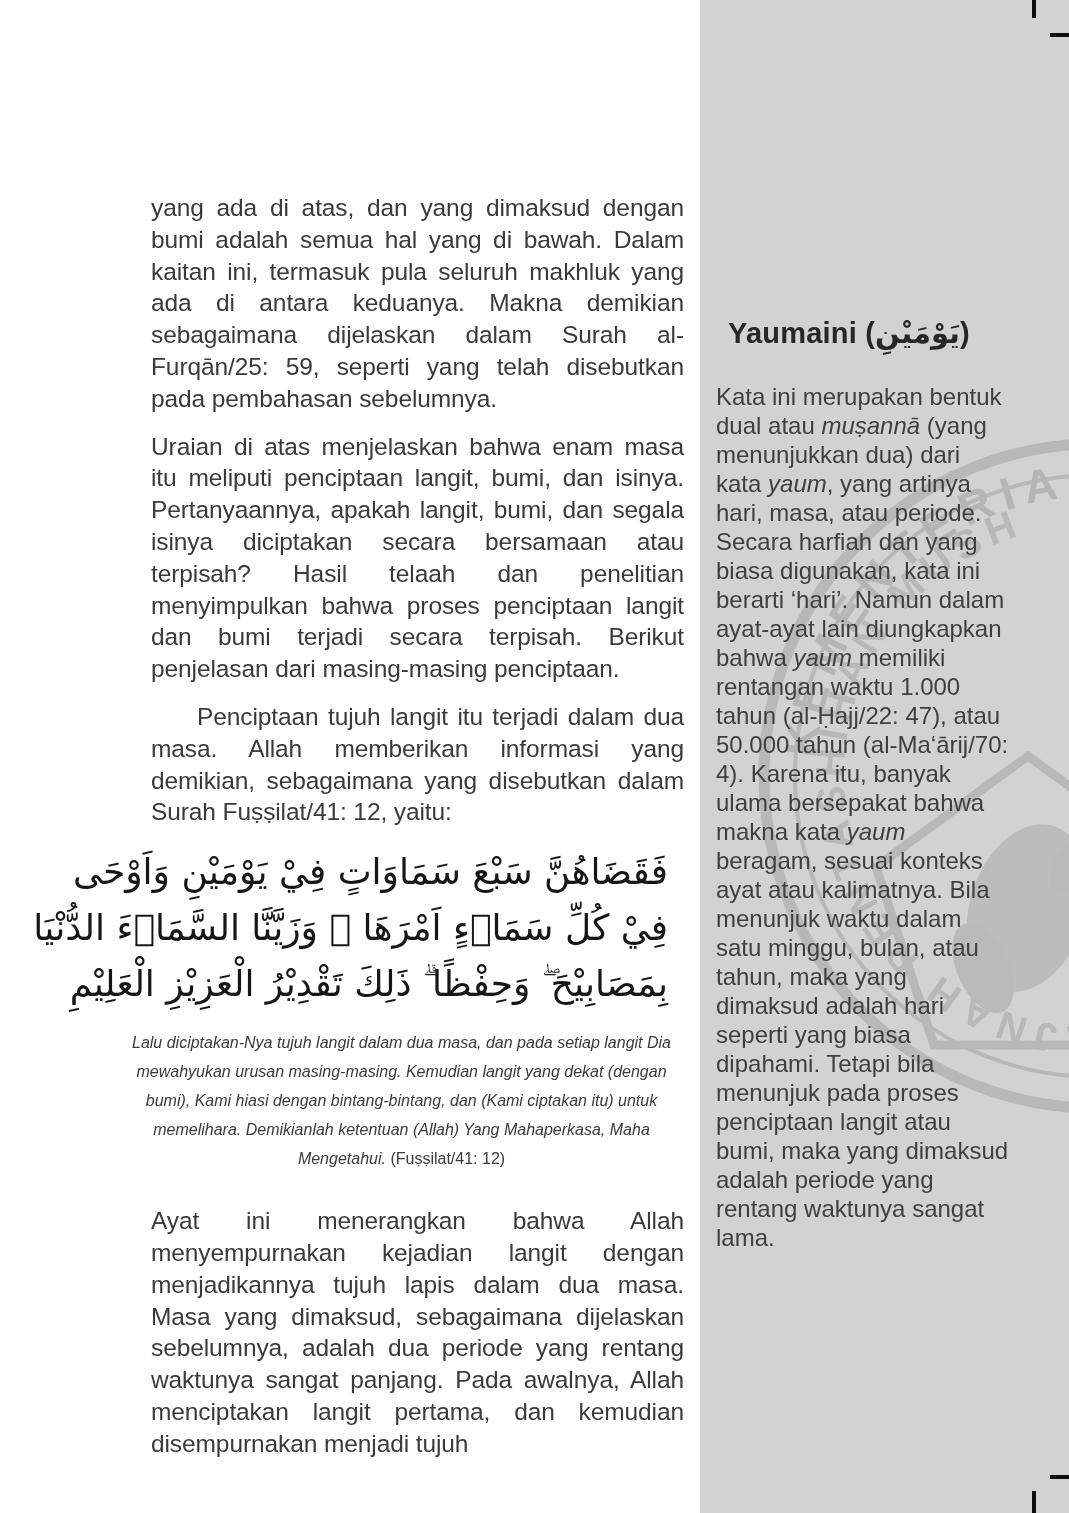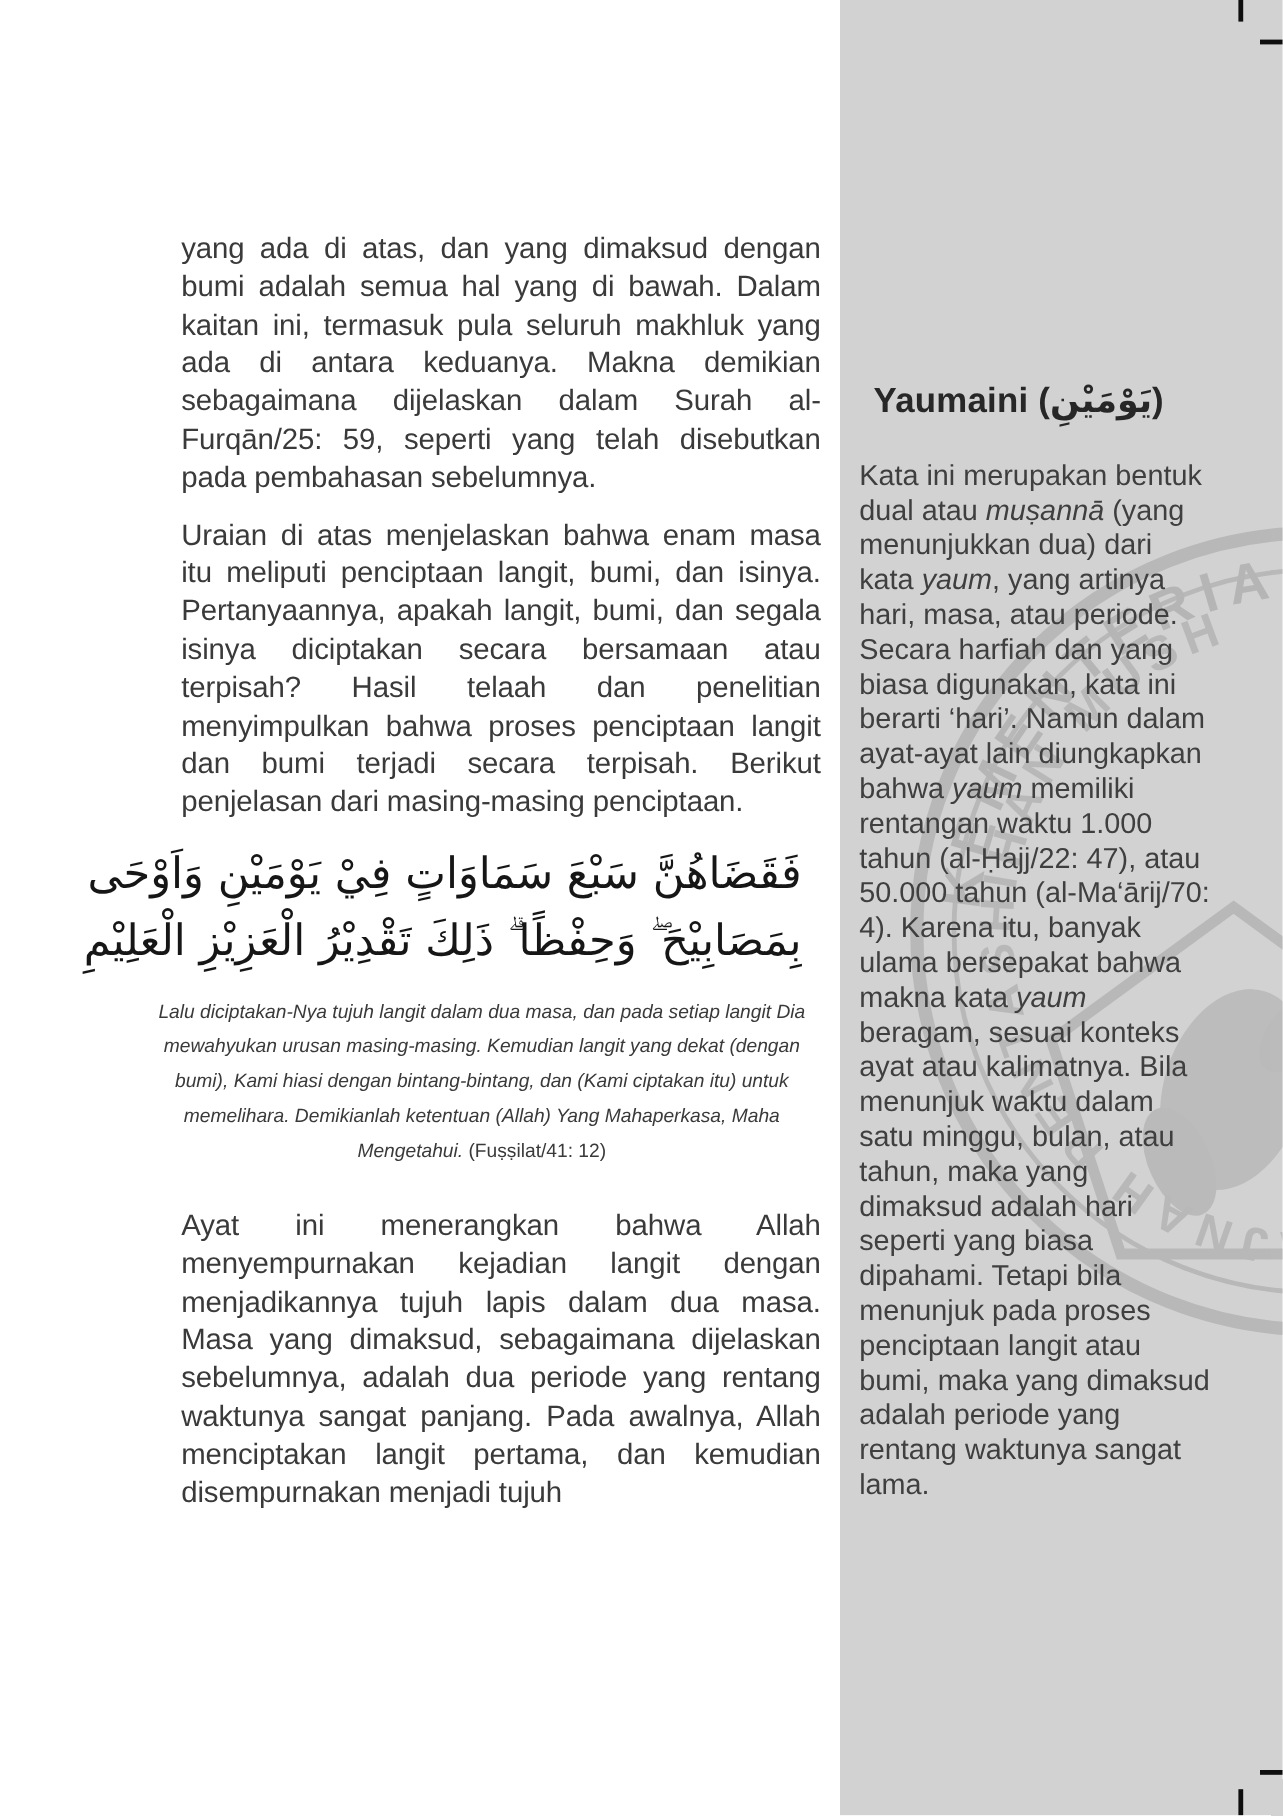--- a/index.html
+++ b/index.html
@@ -108,23 +108,25 @@
     <div class="sb-body"><span class="seg-r">Kata ini merupakan bentuk dual atau </span><span class="seg-i">muṣannā</span><span class="seg-r"> (yang menunjukkan dua) dari kata </span><span class="seg-i">yaum</span><span class="seg-r">, yang artinya hari, masa, atau periode. Secara harfiah dan yang biasa digunakan, kata ini berarti ‘hari’. Namun dalam ayat-ayat lain diungkapkan bahwa </span><span class="seg-i">yaum</span><span class="seg-r"> memiliki rentangan waktu 1.000 tahun (al-Ḥajj/22: 47), atau 50.000 tahun (al-Ma‘ārij/70: 4). Karena itu, banyak ulama bersepakat bahwa makna kata </span><span class="seg-i">yaum</span><span class="seg-r"> beragam, sesuai konteks ayat atau kalimatnya. Bila menunjuk waktu dalam satu minggu, bulan, atau tahun, maka yang dimaksud adalah hari seperti yang biasa dipahami. Tetapi bila menunjuk pada proses penciptaan langit atau bumi, maka yang dimaksud adalah periode yang rentang waktunya sangat lama.</span></div>
   </div>
 
   <div class="main">
 
     <p>yang ada di atas, dan yang dimaksud dengan bumi adalah semua hal yang di bawah. Dalam kaitan ini, termasuk pula seluruh makhluk yang ada di antara keduanya. Makna demikian sebagaimana dijelaskan dalam Surah al-Furqān/25: 59, seperti yang telah disebutkan pada pembahasan sebelumnya.</p>
 
 
     <p class="p2">Uraian di atas menjelaskan bahwa enam masa itu meliputi penciptaan langit, bumi, dan isinya. Pertanyaannya, apakah langit, bumi, dan segala isinya diciptakan secara bersamaan atau terpisah? Hasil telaah dan penelitian menyimpulkan bahwa proses penciptaan langit dan bumi terjadi secara terpisah. Berikut penjelasan dari masing-masing penciptaan.</p>
 
+    <p class="indent-first">Penciptaan tujuh langit itu terjadi dalam dua masa. Allah memberikan informasi yang demikian, sebagaimana yang disebutkan dalam Surah Fuṣṣilat/41: 12, yaitu:</p>
 
     <div class="arabic">
         <div>فَقَضَاهُنَّ سَبْعَ سَمَاوَاتٍ فِيْ يَوْمَيْنِ وَاَوْحَى</div>
+        <div>فِيْ كُلِّ سَمَاۤءٍ اَمْرَهَا ۗ وَزَيَّنَّا السَّمَاۤءَ الدُّنْيَا</div>
         <div>بِمَصَابِيْحَ ۖ وَحِفْظًا ۗ ذَلِكَ تَقْدِيْرُ الْعَزِيْزِ الْعَلِيْمِ</div>
       </div>
 
     <div class="trans"><span class="seg-i">Lalu diciptakan-Nya tujuh langit dalam dua masa, dan pada setiap langit Dia mewahyukan urusan masing-masing. Kemudian langit yang dekat (dengan bumi), Kami hiasi dengan bintang-bintang, dan (Kami ciptakan itu) untuk memelihara. Demikianlah ketentuan (Allah) Yang Mahaperkasa, Maha Mengetahui. </span><span class="seg-r">(Fuṣṣilat/41: 12)</span></div>
 
 
     <p class="tafsir-p">Ayat ini menerangkan bahwa Allah menyempurnakan kejadian langit dengan menjadikannya tujuh lapis dalam dua masa. Masa yang dimaksud, sebagaimana dijelaskan sebelumnya, adalah dua periode yang rentang waktunya sangat panjang. Pada awalnya, Allah menciptakan langit pertama, dan kemudian disempurnakan menjadi tujuh</p>
   </div>
 
   <div class="cm cm-tv"></div>

